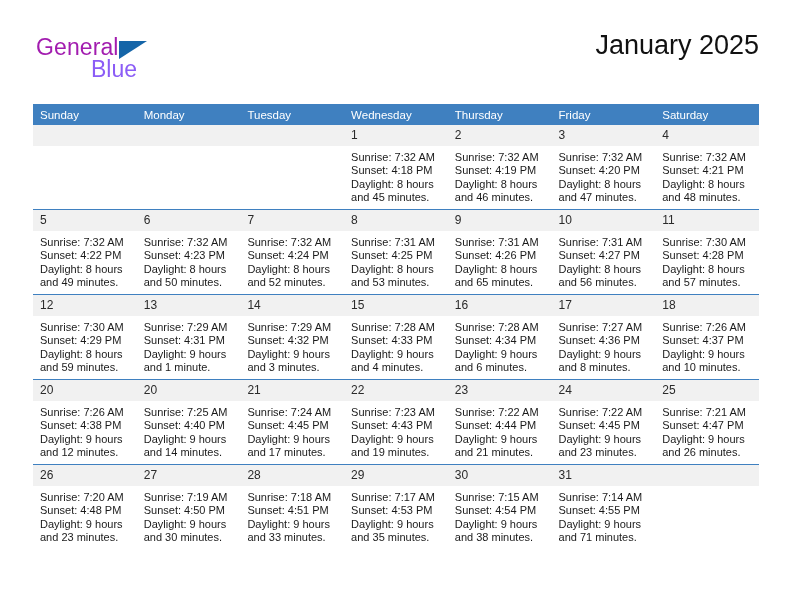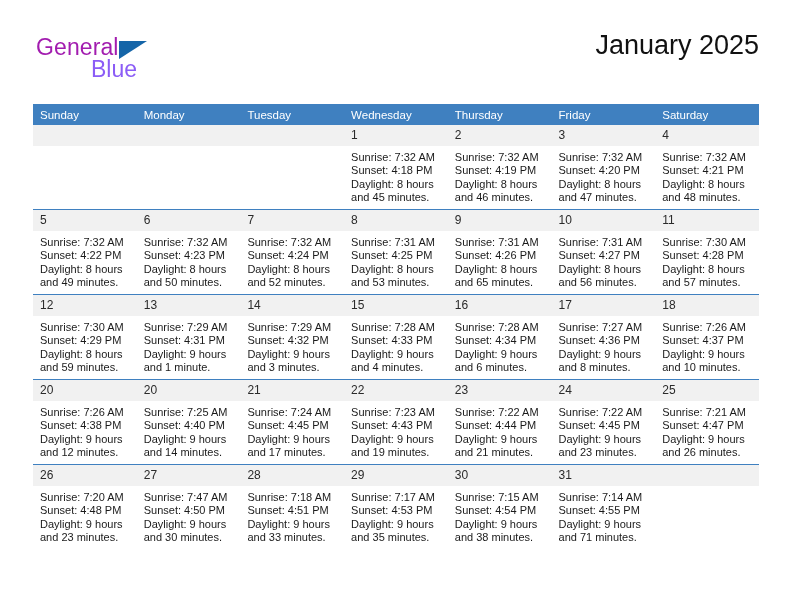--- a/index.html
+++ b/index.html
@@ -444,21 +444,21 @@
             <div class="dayinfo">
               <div>Sunrise: 7:20 AM</div>
               <div>Sunset: 4:48 PM</div>
               <div>Daylight: 9 hours</div>
               <div>and 23 minutes.</div>
             </div>
           </td>
           <td>
             <div class="daynum">27</div>
             <div class="dayinfo">
-              <div>Sunrise: 7:47 AM</div>
+              <div>Sunrise: 7:19 AM</div>
               <div>Sunset: 4:50 PM</div>
               <div>Daylight: 9 hours</div>
               <div>and 30 minutes.</div>
             </div>
           </td>
           <td>
             <div class="daynum">28</div>
             <div class="dayinfo">
               <div>Sunrise: 7:18 AM</div>
               <div>Sunset: 4:51 PM</div>

